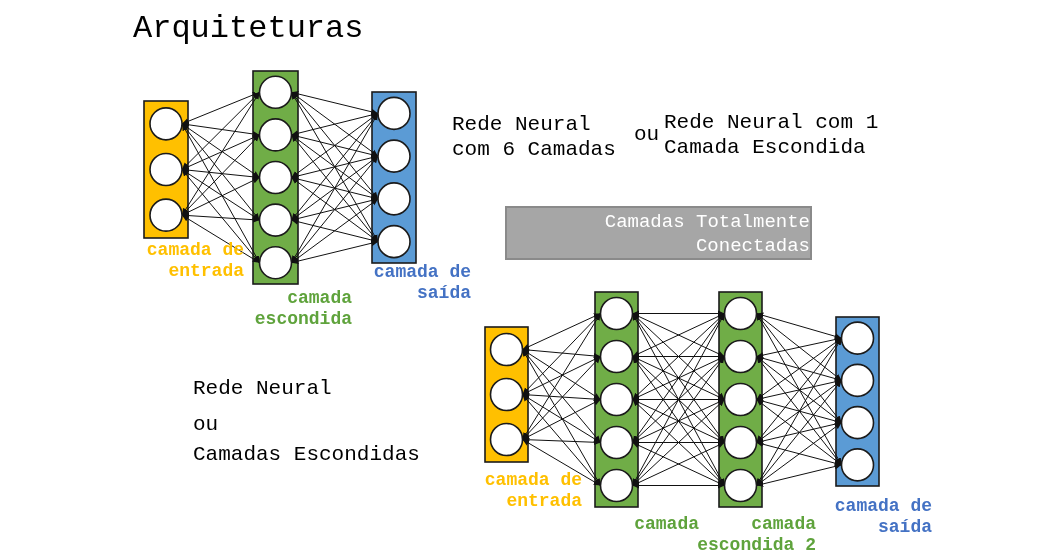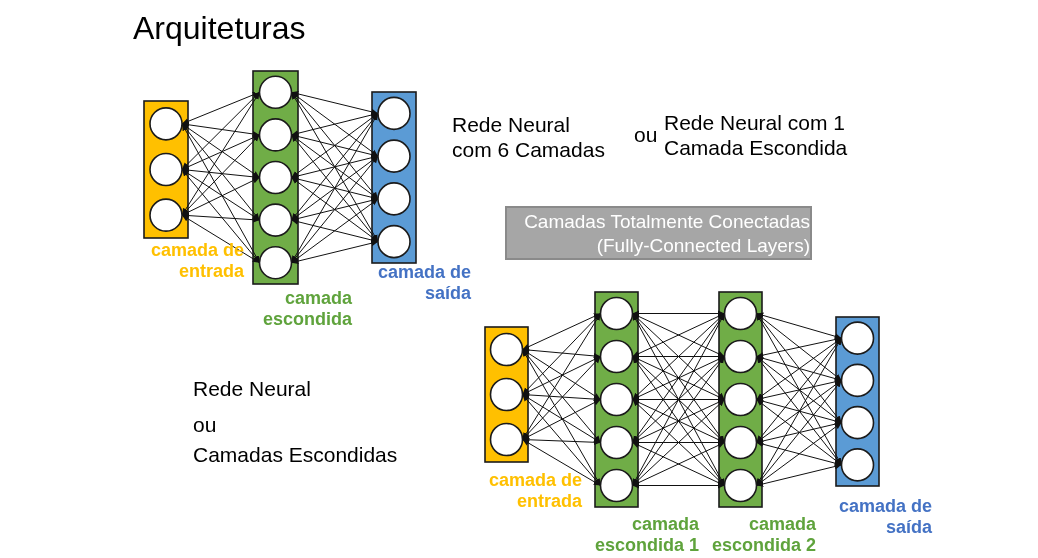--- a/index.html
+++ b/index.html
@@ -1,21 +1,21 @@
 <!DOCTYPE html>
 <html><head>
 <meta charset="utf-8">
 <style>
   html,body{margin:0;padding:0;background:#fff;}
   .slide{
     position:relative;
     width:1038px;height:558px;
     background:#ffffff;
     overflow:hidden;
-    font-family:Liberation Sans, sans-serif;
+    font-family:Liberation Mono, monospace;
     border-radius:24px;
   }
   #diagram{position:absolute;left:0;top:0;}
   .abs{position:absolute;}
   .title{
     font-size:32px;
     color:#000;
     letter-spacing:0px;
   }
   .caption{
@@ -229,21 +229,20 @@
     <div>camada de</div>
     <div>saída</div>
   </div>
 
   <div class="abs layer-label" style="left: 432px; top: 470px; width: 150px; color: rgb(255, 192, 0);">
     <div>camada de</div>
     <div>entrada</div>
   </div>
   <div class="abs layer-label" style="left: 541px; top: 514px; width: 158px; color: rgb(95, 163, 60);">
     <div>camada</div>
-    <div>escondida 1</div>
   </div>
   <div class="abs layer-label" style="left: 666px; top: 514px; width: 150px; color: rgb(95, 163, 60);">
     <div>camada</div>
     <div>escondida 2</div>
   </div>
   <div class="abs layer-label" style="left: 780px; top: 496px; width: 152px; color: rgb(68, 114, 196);">
     <div>camada de</div>
     <div>saída</div>
   </div>
 

